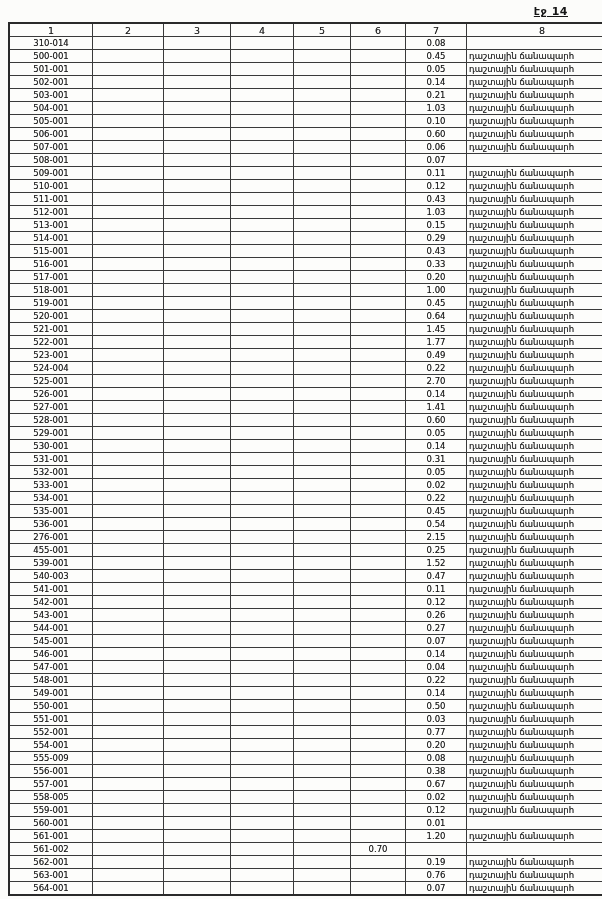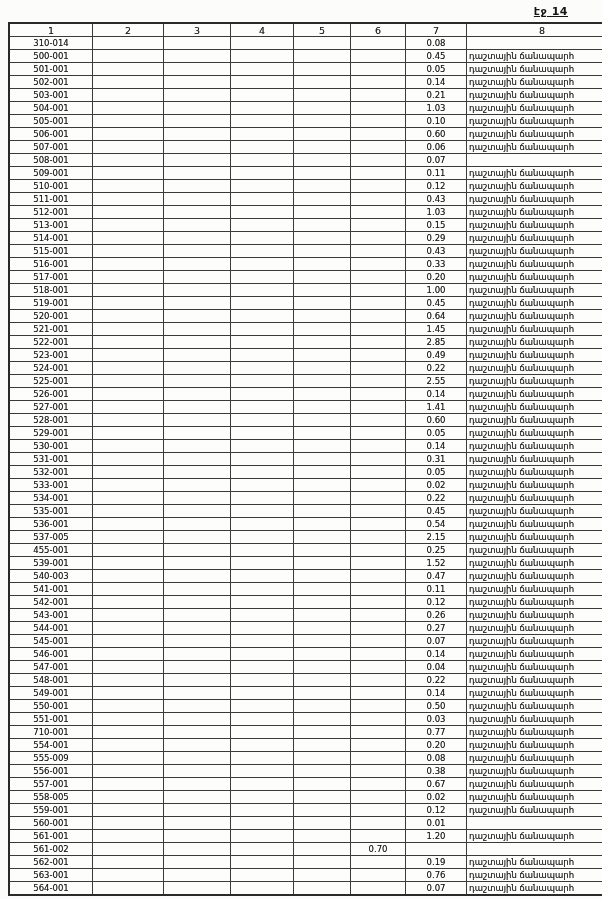--- a/index.html
+++ b/index.html
@@ -301,51 +301,51 @@
         <td class="c7">1.45</td>
         <td class="c8">դաշտային ճանապարհ</td>
       </tr>
       <tr>
         <td class="c1">522-001</td>
         <td class="c2"></td>
         <td class="c3"></td>
         <td class="c4"></td>
         <td class="c5"></td>
         <td class="c6"></td>
-        <td class="c7">2.85</td>
+        <td class="c7">1.77</td>
         <td class="c8">դաշտային ճանապարհ</td>
       </tr>
       <tr>
         <td class="c1">523-001</td>
         <td class="c2"></td>
         <td class="c3"></td>
         <td class="c4"></td>
         <td class="c5"></td>
         <td class="c6"></td>
         <td class="c7">0.49</td>
         <td class="c8">դաշտային ճանապարհ</td>
       </tr>
       <tr>
-        <td class="c1">524-001</td>
+        <td class="c1">524-004</td>
         <td class="c2"></td>
         <td class="c3"></td>
         <td class="c4"></td>
         <td class="c5"></td>
         <td class="c6"></td>
         <td class="c7">0.22</td>
         <td class="c8">դաշտային ճանապարհ</td>
       </tr>
       <tr>
         <td class="c1">525-001</td>
         <td class="c2"></td>
         <td class="c3"></td>
         <td class="c4"></td>
         <td class="c5"></td>
         <td class="c6"></td>
-        <td class="c7">2.55</td>
+        <td class="c7">2.70</td>
         <td class="c8">դաշտային ճանապարհ</td>
       </tr>
       <tr>
         <td class="c1">526-001</td>
         <td class="c2"></td>
         <td class="c3"></td>
         <td class="c4"></td>
         <td class="c5"></td>
         <td class="c6"></td>
         <td class="c7">0.14</td>
@@ -445,21 +445,21 @@
         <td class="c1">536-001</td>
         <td class="c2"></td>
         <td class="c3"></td>
         <td class="c4"></td>
         <td class="c5"></td>
         <td class="c6"></td>
         <td class="c7">0.54</td>
         <td class="c8">դաշտային ճանապարհ</td>
       </tr>
       <tr>
-        <td class="c1">537-005</td>
+        <td class="c1">276-001</td>
         <td class="c2"></td>
         <td class="c3"></td>
         <td class="c4"></td>
         <td class="c5"></td>
         <td class="c6"></td>
         <td class="c7">2.15</td>
         <td class="c8">դաշտային ճանապարհ</td>
       </tr>
       <tr>
         <td class="c1">455-001</td>
@@ -595,21 +595,21 @@
         <td class="c1">551-001</td>
         <td class="c2"></td>
         <td class="c3"></td>
         <td class="c4"></td>
         <td class="c5"></td>
         <td class="c6"></td>
         <td class="c7">0.03</td>
         <td class="c8">դաշտային ճանապարհ</td>
       </tr>
       <tr>
-        <td class="c1">710-001</td>
+        <td class="c1">552-001</td>
         <td class="c2"></td>
         <td class="c3"></td>
         <td class="c4"></td>
         <td class="c5"></td>
         <td class="c6"></td>
         <td class="c7">0.77</td>
         <td class="c8">դաշտային ճանապարհ</td>
       </tr>
       <tr>
         <td class="c1">554-001</td>

